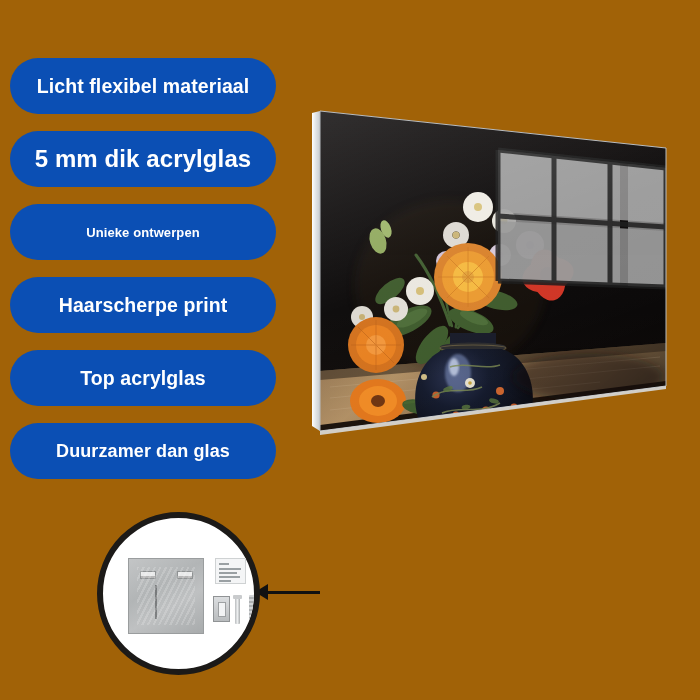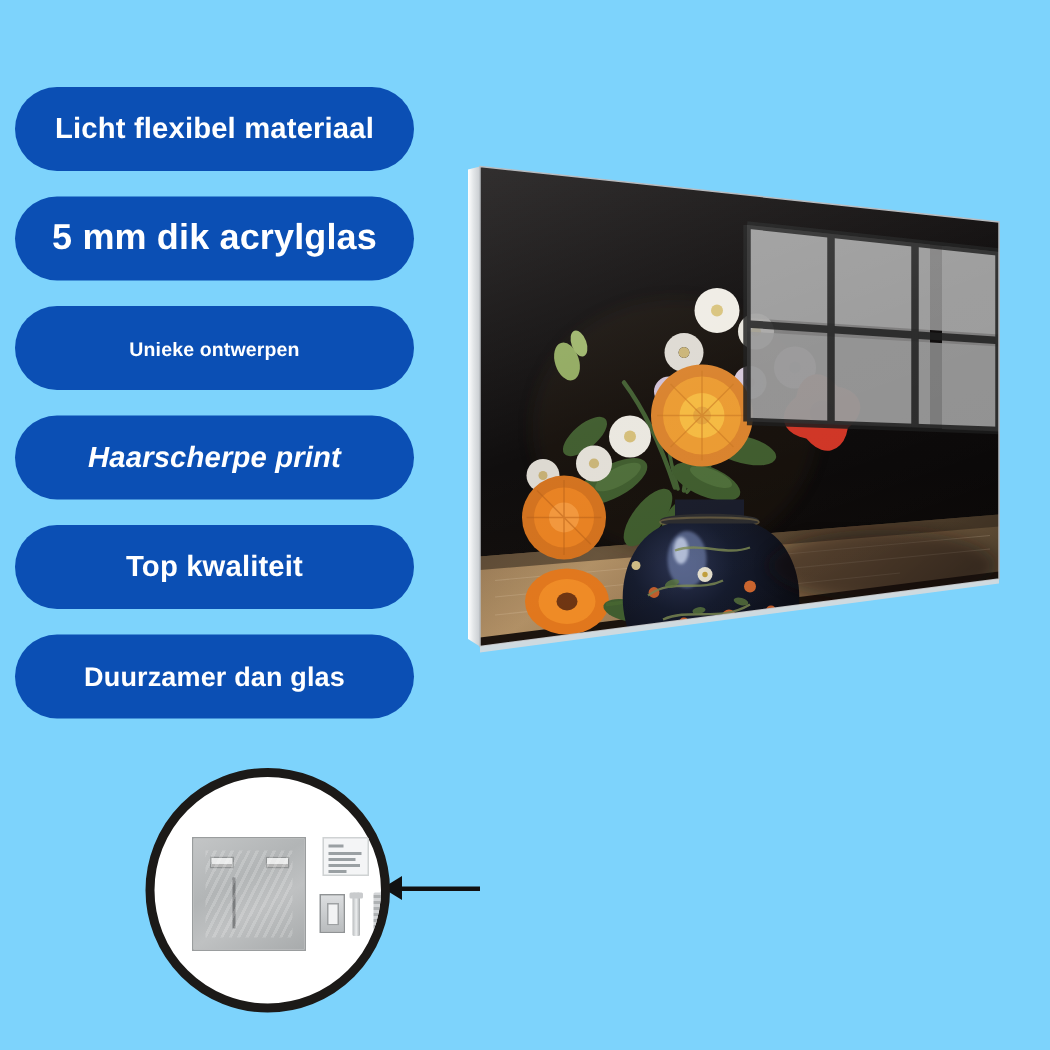--- a/index.html
+++ b/index.html
@@ -1,31 +1,31 @@
 <!DOCTYPE html>
 <html><head>
 <meta charset="utf-8">
 <style>
   html,body{margin:0;padding:0;background:#fff;}
   body{width:700px;height:700px;position:relative;overflow:hidden;
        font-family:"Liberation Sans",sans-serif;-webkit-font-smoothing:antialiased;}
 
-  #canvas{position:absolute;inset:0;width:700px;height:700px;background:#7dd3fc;}
+  #canvas{position:absolute;inset:0;width:700px;height:700px;background:#a16207;}
 
   
   .pill{position:absolute;background:#0B4FB4;border-radius:999px;
         display:flex;align-items:center;justify-content:center;
         color:#ffffff;font-weight:700;letter-spacing:.1px;
         box-sizing:border-box;padding:0 14px;text-align:center;}
   .pill span{display:block;white-space:nowrap;}
 
   .p0{left:10px;top:58px;width:266px;height:56px;font-size:19.5px;}
   .p1{left:10px;top:131px;width:266px;height:56px;font-size:24px;}
   .p2{left:10px;top:204px;width:266px;height:56px;font-size:13px;}
-  .p3{left:10px;top:277px;width:266px;height:56px;font-size:19.5px;font-style:italic;}
+  .p3{left:10px;top:277px;width:266px;height:56px;font-size:19.5px;}
   .p4{left:10px;top:350px;width:266px;height:56px;font-size:19.5px;}
   .p5{left:10px;top:423px;width:266px;height:56px;font-size:18px;}
 
   .callout{left:312px;top:556px;width:342px;height:74px;font-size:23px;}
 
   
   .leader{position:absolute;left:262px;top:591px;width:58px;height:3px;
           background:#111111;}
   .arrowhead{position:absolute;left:255px;top:584px;width:0;height:0;
              border-top:8px solid transparent;border-bottom:8px solid transparent;
@@ -90,21 +90,21 @@
   <div class="pill p1">
     <span>5 mm dik acrylglas</span>
   </div>
   <div class="pill p2">
     <span>Unieke ontwerpen</span>
   </div>
   <div class="pill p3">
     <span>Haarscherpe print</span>
   </div>
   <div class="pill p4">
-    <span>Top kwaliteit</span>
+    <span>Top acrylglas</span>
   </div>
   <div class="pill p5">
     <span>Duurzamer dan glas</span>
   </div>
 
   <div class="leader"></div>
   <div class="arrowhead"></div>
 
   <div class="circle">
     <div class="circle-inner">

